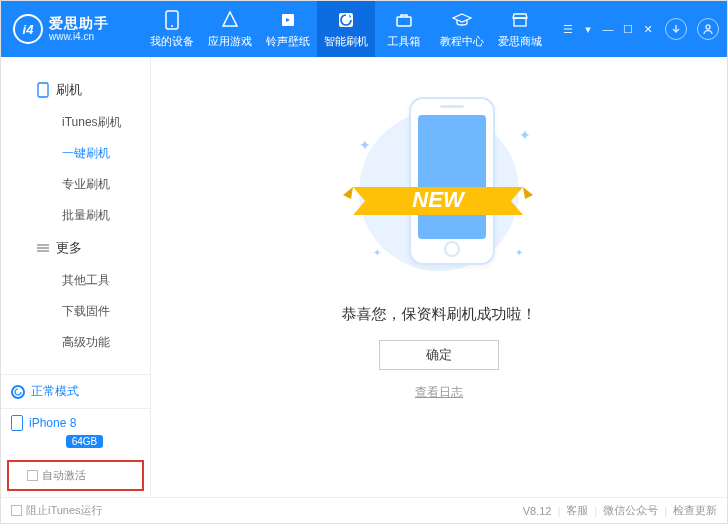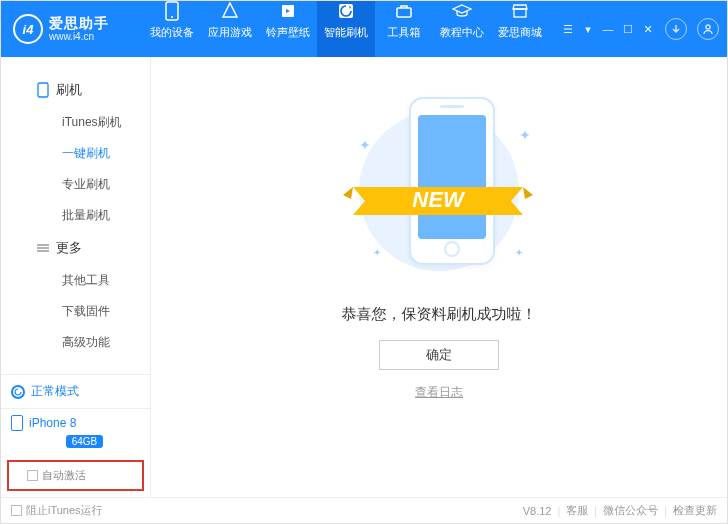--- a/index.html
+++ b/index.html
@@ -8,21 +8,21 @@
   .window{width:728px;height:524px;display:flex;flex-direction:column;border:1px solid #e0e0e0;}
 
   
   .header{height:56px;background:#1a87ff;display:flex;align-items:center;color:#fff;padding:0 8px 0 12px;}
   .brand{display:flex;align-items:center;gap:6px;min-width:130px;}
   .brand .logo{width:30px;height:30px;border:2px solid #fff;border-radius:50%;display:flex;align-items:center;justify-content:center;font-weight:bold;font-style:italic;font-size:13px;}
   .brand .titles{display:flex;flex-direction:column;line-height:1.1;}
   .brand-name{font-size:14px;font-weight:bold;letter-spacing:1px;}
   .brand-url{font-size:10px;opacity:.9;}
   .navs{display:flex;height:100%;}
-  .nav{width:58px;height:100%;display:flex;flex-direction:column;align-items:center;justify-content:flex-start;gap:4px;cursor:pointer;}
+  .nav{width:58px;height:100%;display:flex;flex-direction:column;align-items:center;justify-content:center;gap:4px;cursor:pointer;}
   .nav.active{background:#0c6ce0;}
   .nav .ic{width:20px;height:20px;display:flex;align-items:center;justify-content:center;}
   .nav .lbl{font-size:11px;}
   .hdr-right{margin-left:auto;display:flex;align-items:center;gap:6px;}
   .winbtn{width:14px;height:14px;display:flex;align-items:center;justify-content:center;cursor:pointer;font-size:11px;opacity:.9;}
   .circbtn{width:22px;height:22px;border:1.5px solid #a8d0ff;border-radius:50%;display:flex;align-items:center;justify-content:center;cursor:pointer;margin-left:4px;}
   .circbtn svg{stroke:#cfe5ff;}
 
   .body{flex:1;display:flex;min-height:0;}
 

